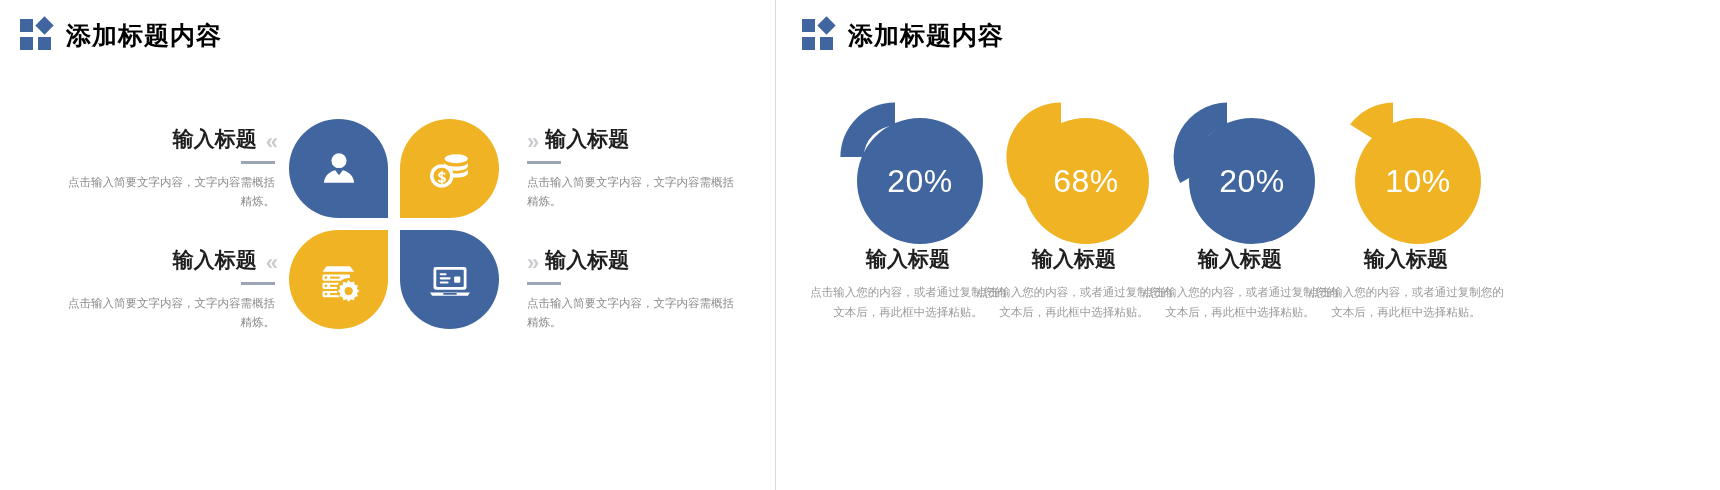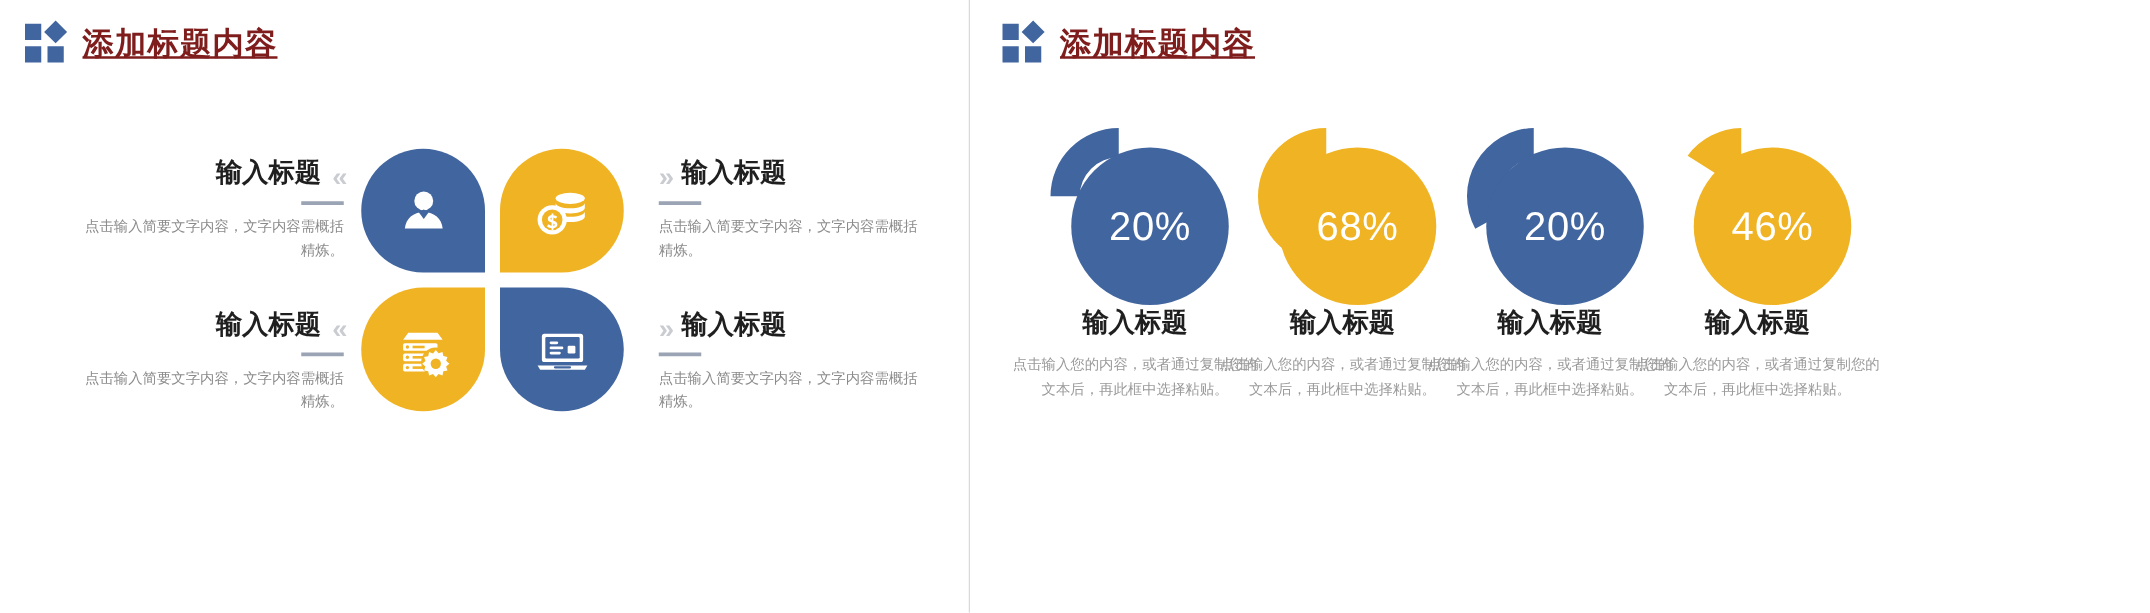--- a/index.html
+++ b/index.html
@@ -26,22 +26,22 @@
   .hdr{position:absolute;display:flex;align-items:center;gap:14px;}
   .hdr-left{left:20px;top:19px;}
   .hdr-right{left:26px;top:19px;}
   .logo{position:relative;width:32px;height:32px;flex:0 0 32px;}
   .logo i{position:absolute;background:#41659e;display:block;}
   .logo .sq1{left:0;top:0;width:13px;height:13px;}
   .logo .sq3{left:0;top:18px;width:13px;height:13px;}
   .logo .sq4{left:18px;top:18px;width:13px;height:13px;}
   .logo .dia{left:18px;top:0;width:13px;height:13px;transform:rotate(45deg);}
   .hdr-title{
-    font-size:25px;font-weight:bold;color:#7f1d1d;letter-spacing:1px;
-    white-space:nowrap;line-height:1;text-decoration:underline;
+    font-size:25px;font-weight:bold;color:#000000;letter-spacing:1px;
+    white-space:nowrap;line-height:1;
   }
 
   
   .flower{
     position:absolute;left:289px;top:119px;width:210px;height:210px;
   }
   .petal{
     position:absolute;width:99px;height:99px;
     display:flex;align-items:center;justify-content:center;
   }
@@ -289,21 +289,21 @@
           </div>
         </div>
       </div>
 
       <div class="circ-cell cc3">
         <div class="circ-wrap">
           <svg class="arc-svg" viewBox="0 0 100 100">
             <path d="M50 8 A42 42 0 0 0 17 25 L36 37 A24 24 0 0 1 50 26 Z" fill="#f0b323"></path>
           </svg>
           <div class="disc" style="background:#f0b323;">
-            <span>46%</span>
+            <span>10%</span>
           </div>
         </div>
       </div>
 
     </div>
 
     <div class="cap-row">
       <div class="cap cp0">
         <div class="cap-title">输入标题</div>
         <div class="cap-body">点击输入您的内容，或者通过复制您的文本后，再此框中选择粘贴。</div>

